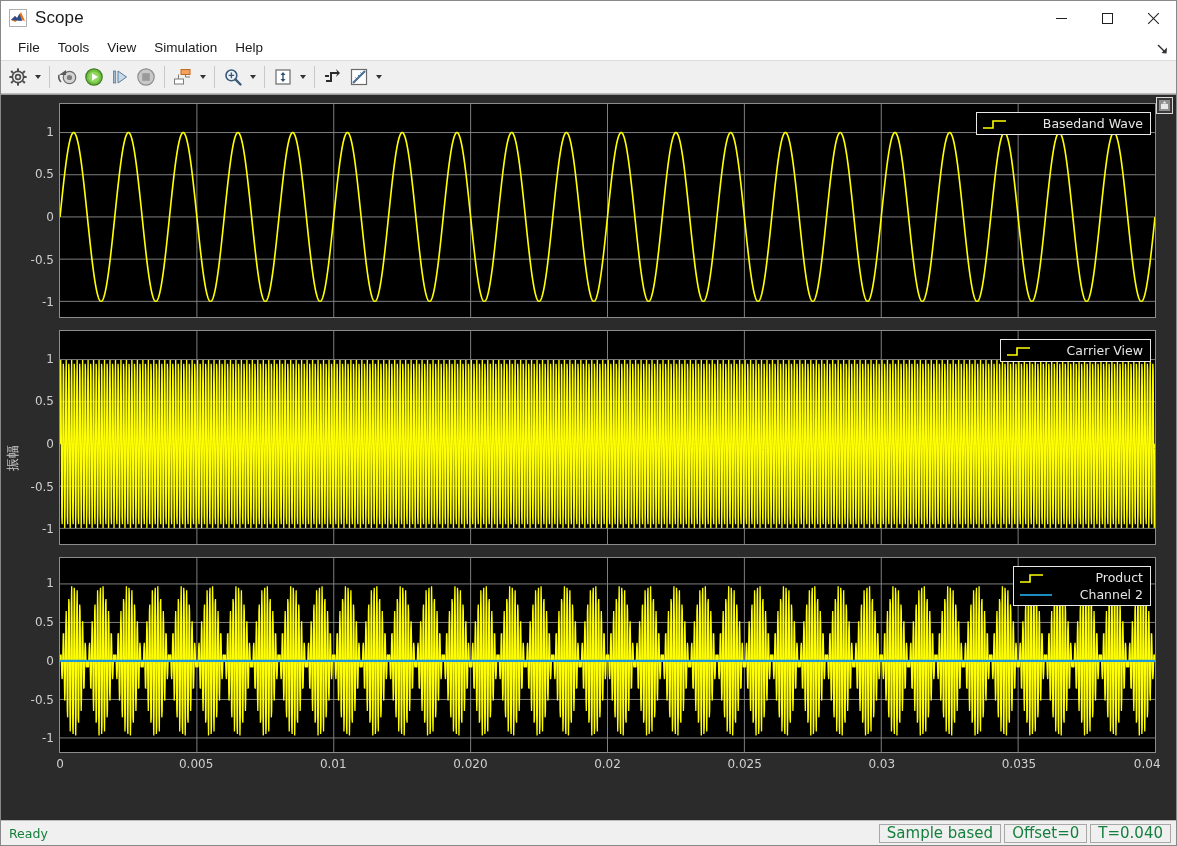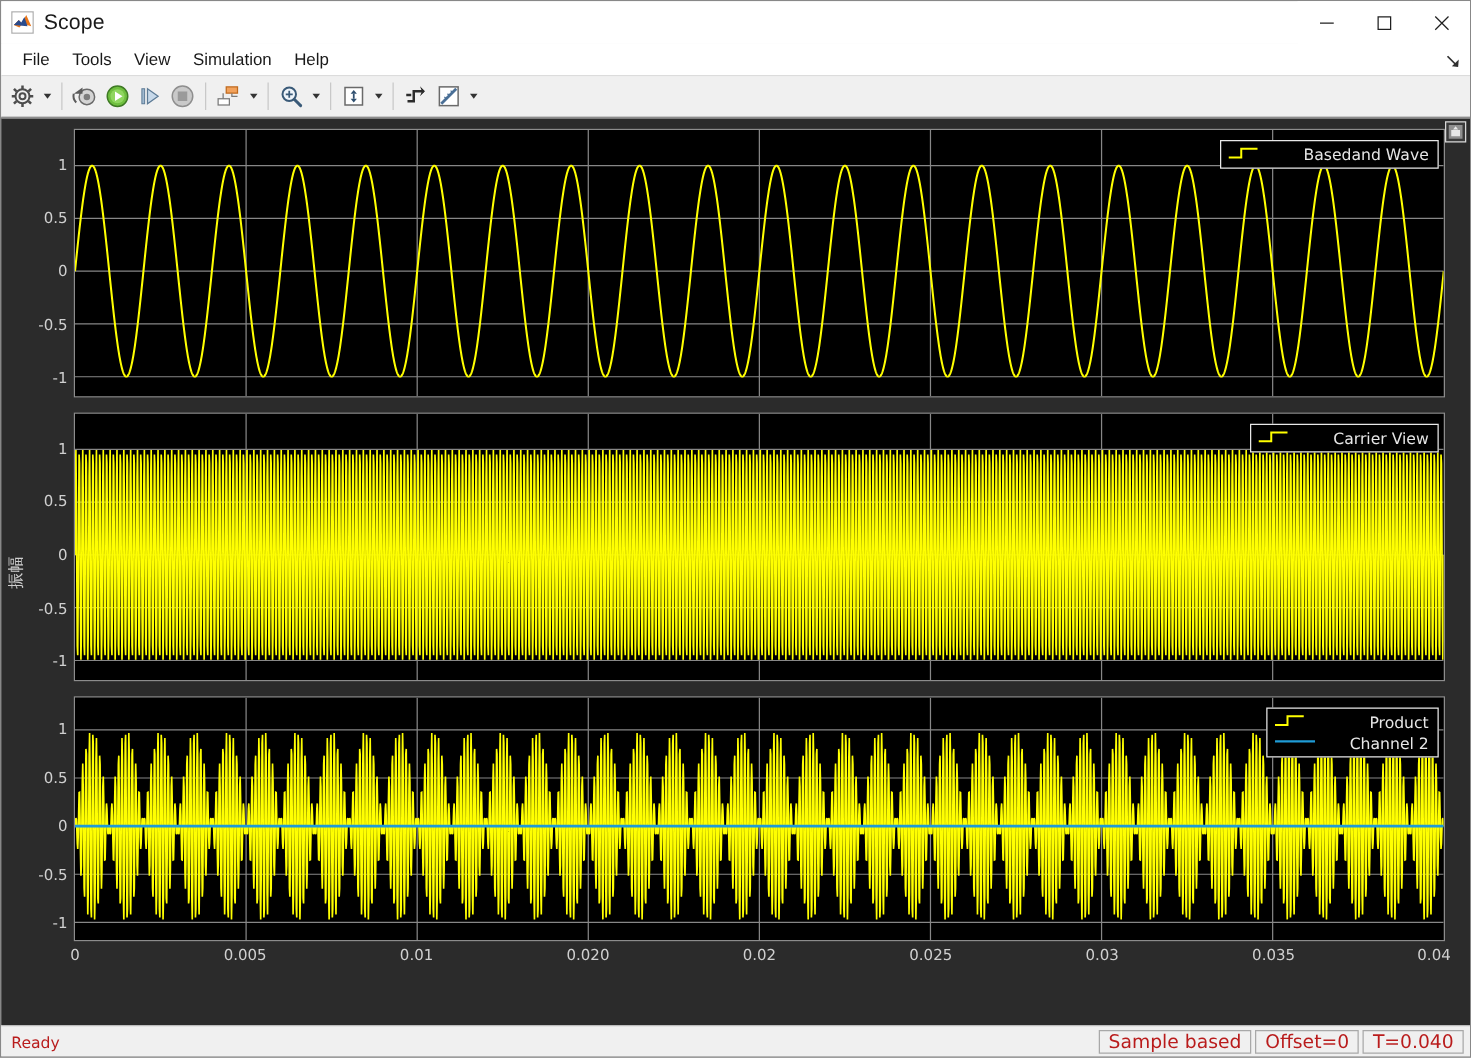--- a/index.html
+++ b/index.html
@@ -162,21 +162,21 @@
   .legend {
     position: absolute;
     background: #000000;
     border: 1px solid #e8e8e8;
     padding: 3px 7px 3px 5px;
     display: flex; flex-direction: column;
     gap: 2px;
     z-index: 5;
   }
   .legend-row {
-    display: flex; align-items: flex-start;
+    display: flex; align-items: center;
     gap: 27px;
   }
   .legend-mark { width: 34px; height: 12px; flex: 0 0 34px; }
   .legend-text {
     color: #e6e6e6; font-size: 12.5px;
     font-family: "DejaVu Sans", sans-serif;
     white-space: nowrap;
     flex: 1 1 auto; text-align: right;
   }
 
@@ -212,21 +212,21 @@
     width: 20px; flex: 0 0 20px;
     position: relative;
   }
 
   
   .statusbar {
     height: 25px; flex: 0 0 25px;
     display: flex; align-items: center;
     background: #f0f0f0;
     border-top: 1px solid #bcbcbc;
-    font-size: 12.5px; color: #b91c1c;
+    font-size: 12.5px; color: #15803d;
     padding: 0 2px;
   }
   .status-ready {
     flex: 1 1 auto; padding-left: 6px;
     font-family: "DejaVu Sans", sans-serif;
     font-size: 12.5px;
   }
   .status-cell {
     border: 1px solid #a8a8a8;
     background: #f0f0f0;

